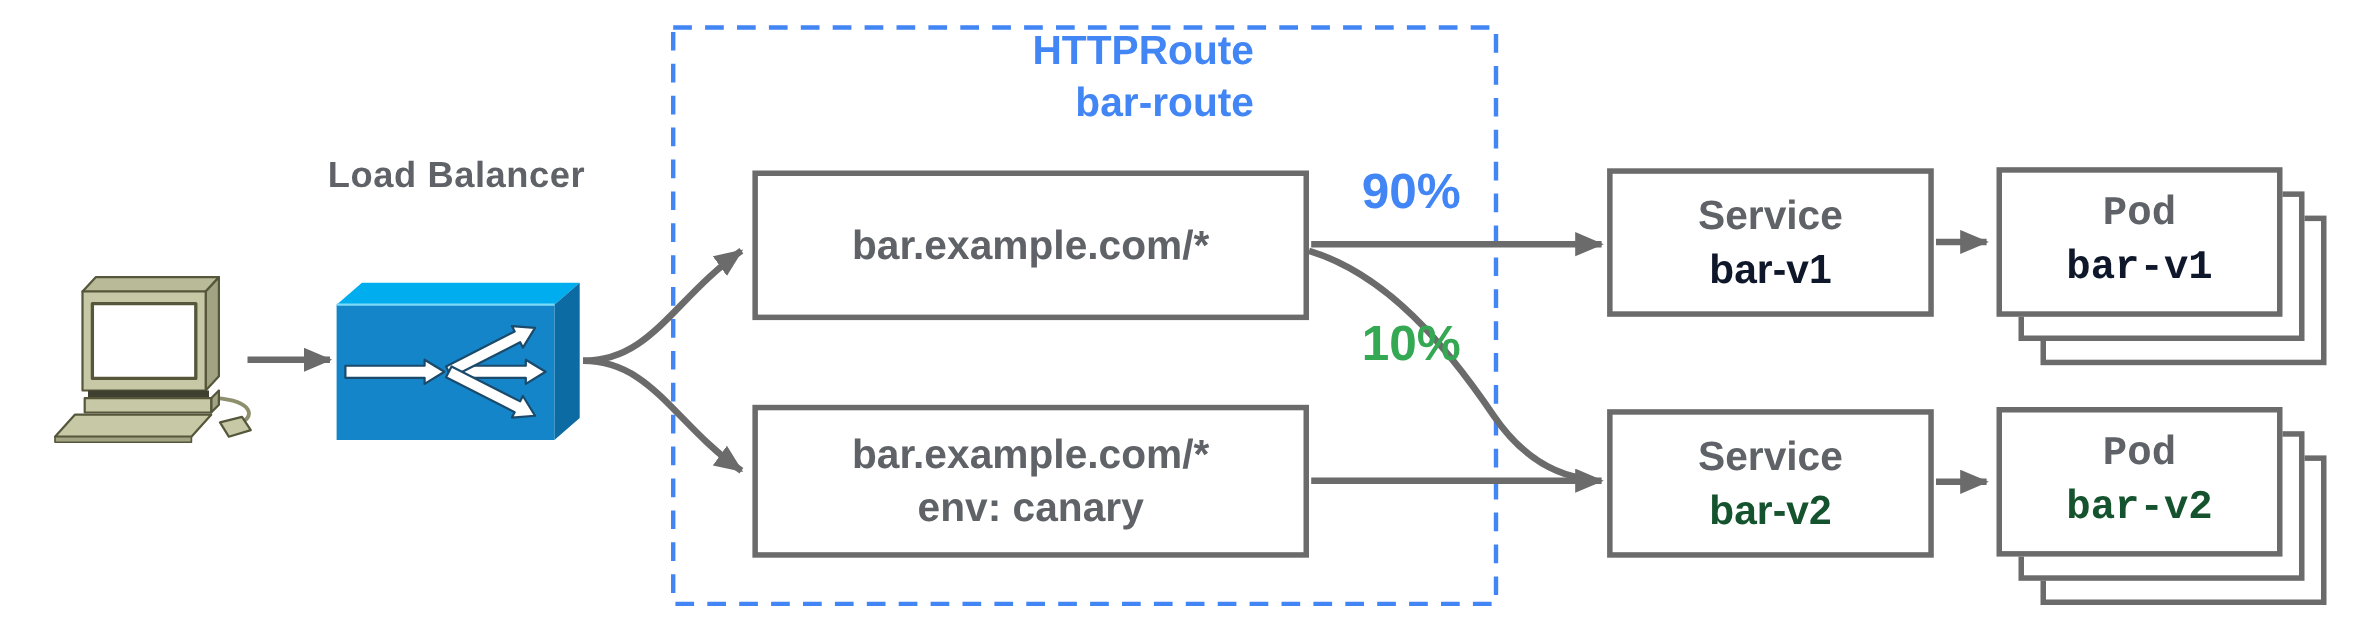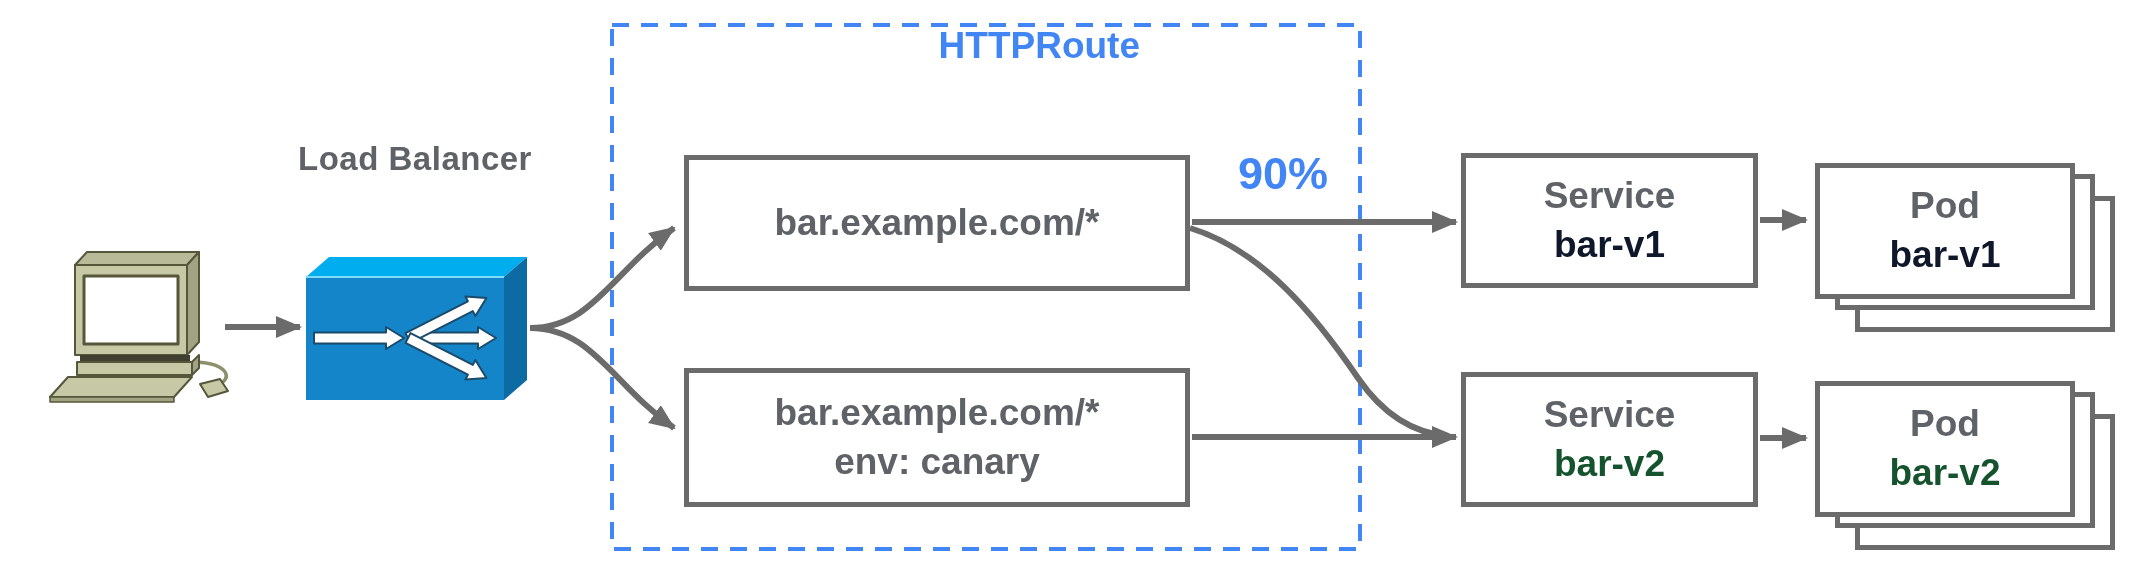--- a/index.html
+++ b/index.html
@@ -28,21 +28,21 @@
   .pod-stack{position:absolute;width:305px;height:185px;}
   .pod-stack-1{left:1815px;top:152px;}
   .pod-stack-2{left:1815px;top:370px;}
   .card{
     position:absolute;width:260px;height:136px;background:#fff;border:5px solid #6b6b6b;
     box-sizing:border-box;display:flex;flex-direction:column;align-items:center;justify-content:center;
     font-weight:bold;font-size:37px;color:#5f6368;line-height:1.32;text-align:center;
   }
   .card.back-2{left:40px;top:44px;}
   .card.back-1{left:20px;top:22px;}
-  .card.front{left:0;top:11px;}
+  .card.front{left:0;top:0;font-family:Liberation Mono, monospace;}
 </style>
 </head>
 <body>
 
 <div class="canvas">
 
   <svg width="2149" height="573" viewBox="0 0 2149 573">
     <defs>
       <marker id="ah" markerUnits="userSpaceOnUse" markerWidth="28" markerHeight="24" refX="24" refY="11" orient="auto">
         <path d="M0,0 L26,11 L0,22 Z" fill="#6b6b6b"></path>
@@ -91,23 +91,25 @@
       <path d="M 1192 437 H 1456" marker-end="url(#ah)"></path>
       <path d="M 1760 220 H 1806" marker-end="url(#ah)"></path>
       <path d="M 1760 438 H 1806" marker-end="url(#ah)"></path>
     </g>
   </svg>
 
   <div class="label lb-label">Load Balancer</div>
 
   <div class="label route-title">
     <div>HTTPRoute</div>
+    <div>bar-route</div>
   </div>
 
   <div class="label pct pct-90">90%</div>
+  <div class="label pct pct-10">10%</div>
 
   <div class="box route-1">
     <div>bar.example.com/*</div>
   </div>
 
   <div class="box route-2">
     <div>bar.example.com/*</div>
     <div>env: canary</div>
   </div>
 

